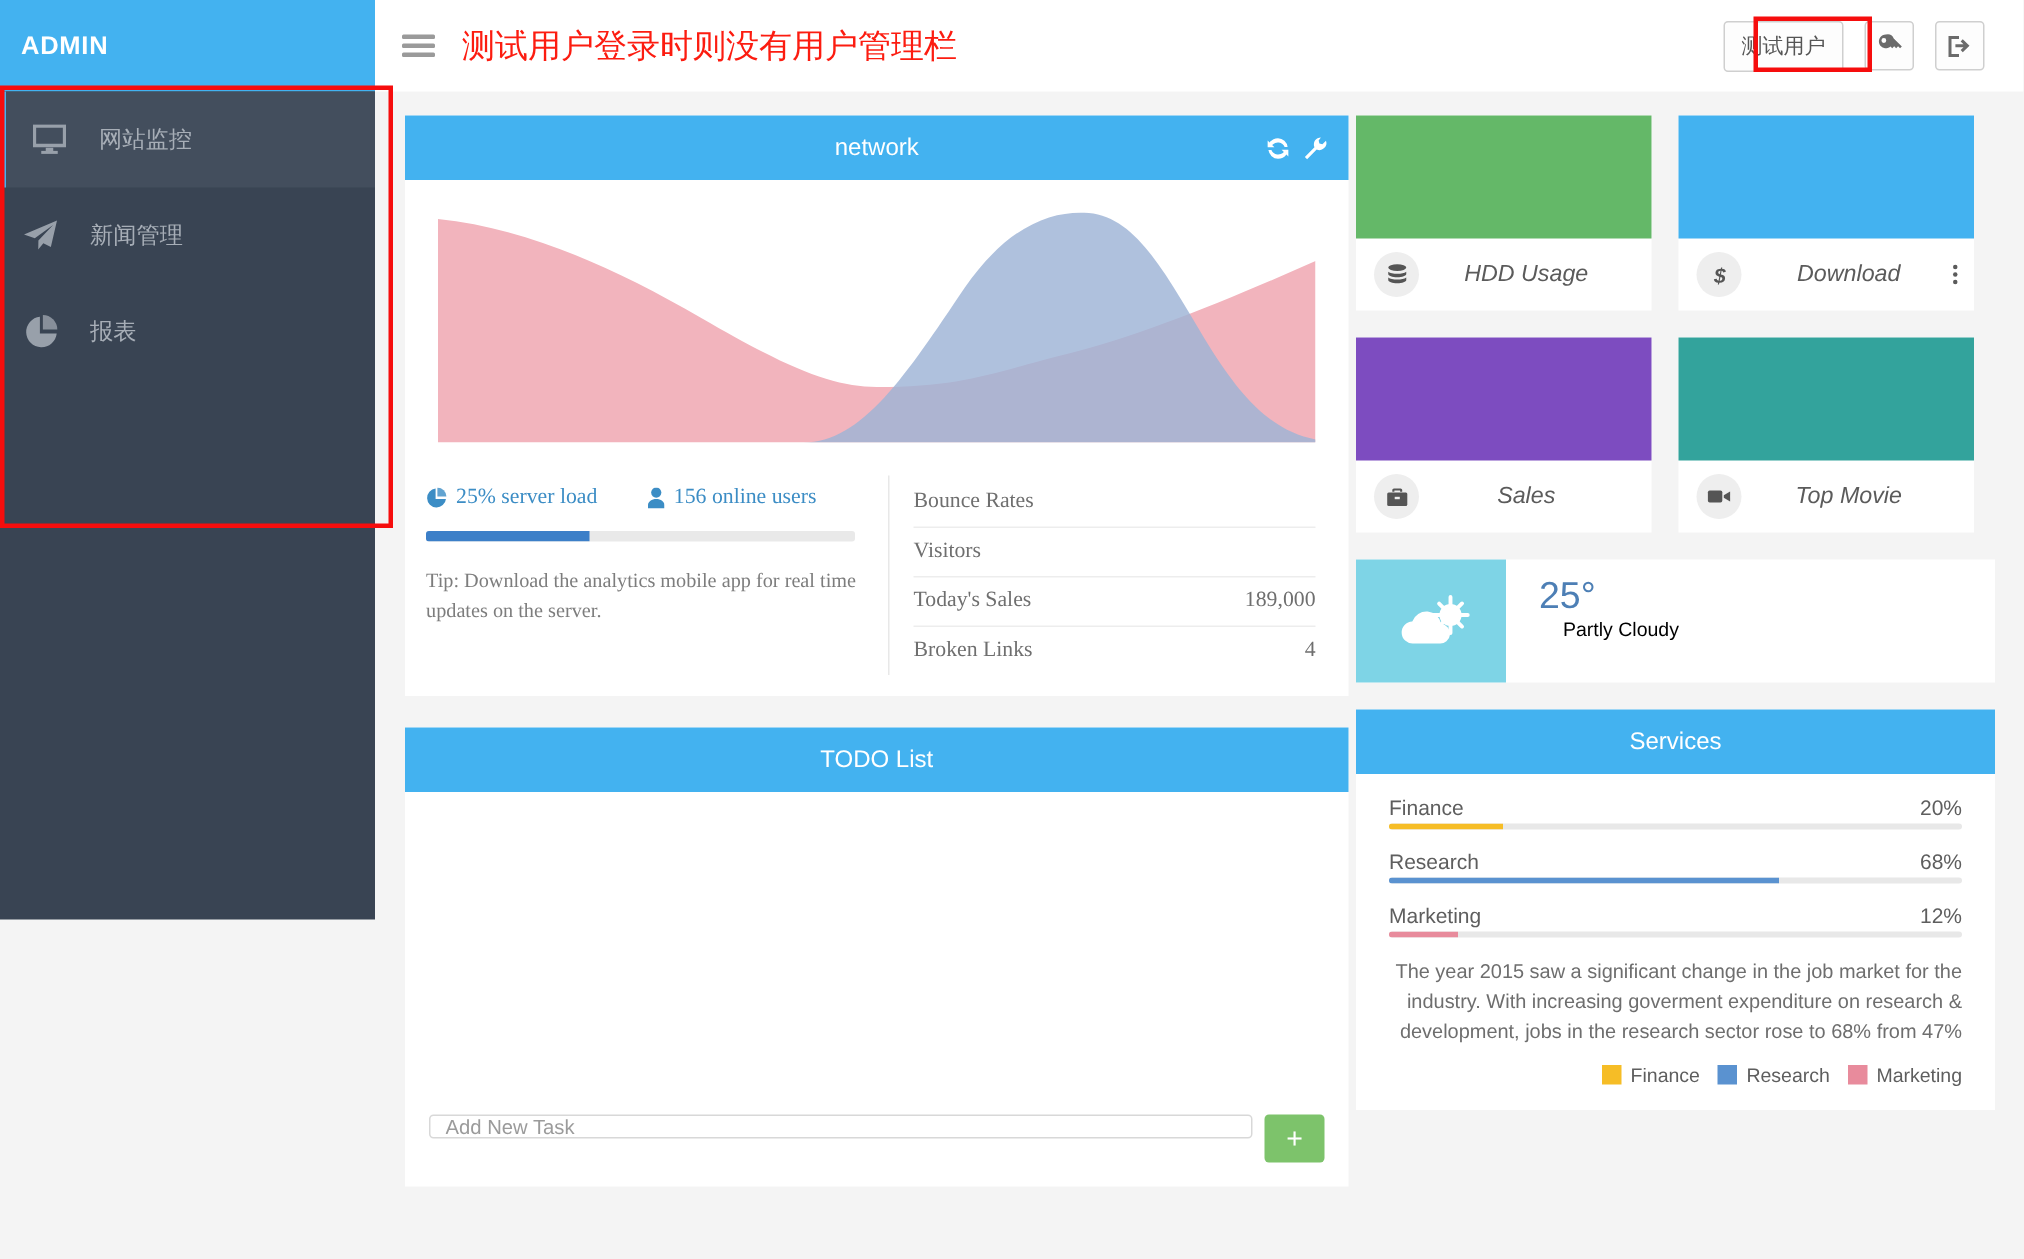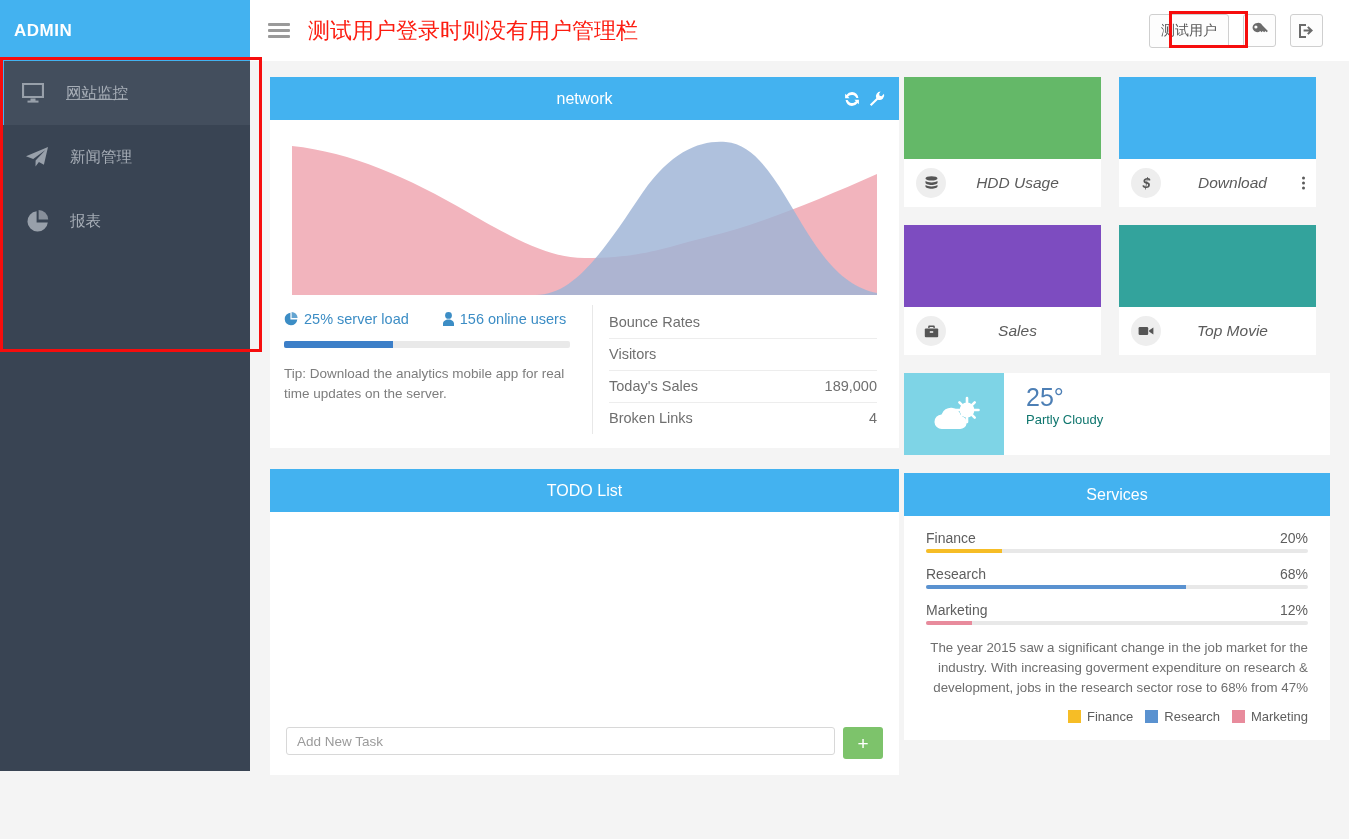--- a/index.html
+++ b/index.html
@@ -6,45 +6,44 @@
   html, body {
     width: 1349px; height: 839px;
     font-family: "Liberation Sans", sans-serif;
     background: #f4f4f4;
     overflow: hidden;
   }
   .app { position: relative; width: 1349px; height: 839px; display: flex; }
 
   
   .sidebar {
-    width: 250px; height: 771px;
+    width: 250px; height: 613px;
     background: #394453;
     flex: 0 0 250px;
     position: relative;
   }
   .brand {
     height: 61px; background: #43b2f0;
     display: flex; align-items: center;
     padding-left: 14px;
   }
   .brand-text {
     color: #ffffff; font-size: 17px; font-weight: bold;
     letter-spacing: .5px;
   }
   .nav { padding-top: 0; }
   .nav-item {
     height: 64px; display: flex; align-items: center;
-    padding-left: 18px; cursor: pointer;
+    padding-left: 8px; cursor: pointer;
     border-left: 4px solid transparent;
     color: #9aa2ac;
   }
   .nav-item.active {
     background: #434e5d; border-left-color: #43b2f0;
     padding-left: 14px;
-    text-decoration: underline;
   }
   .nav-ico {
     width: 30px; height: 24px; margin-right: 18px;
     display: flex; align-items: center; justify-content: center;
     color: #98a0aa; flex: 0 0 30px;
   }
   .nav-ico svg { display: block; fill: #98a0aa; }
   .nav-label { font-size: 15.5px; color: #a7aeb7; }
 
   
@@ -106,21 +105,21 @@
   .panel-head-icons {
     position: absolute; right: 14px; top: 0; height: 43px;
     display: flex; align-items: center; gap: 9px;
   }
   .panel-head-icons svg { fill: #ffffff; display: block; cursor: pointer; }
 
   
   .chart-wrap { padding: 10px 22px 0 22px; }
   .chart-area { width: 100%; height: 165px; display: block; }
 
-  .stats-row { display: flex; padding: 10px 0 14px 0; }
+  .stats-row { display: flex; padding: 22px 0 14px 0; font-family: Liberation Serif, serif; }
   .stats-left { flex: 0 0 304px; padding: 6px 18px 0 14px; }
   .stat-line { display: flex; gap: 34px; align-items: center; margin-bottom: 14px; }
   .stat-item { display: flex; align-items: center; gap: 6px; color: #3c8dc5; font-size: 14.5px; }
   .stat-item svg { fill: #3c8dc5; display: block; }
   .progress {
     height: 7px; background: #e9e9e9; width: 286px; border-radius: 2px; overflow: hidden;
   }
   .progress-fill { height: 7px; background: #3c7fc8; }
   .tip {
     margin-top: 16px; font-size: 13.5px; color: #7d7d7d; line-height: 1.45; width: 290px;
@@ -135,21 +134,21 @@
   }
   .kv:last-child { border-bottom: none; }
 
   
   .todo-body { height: 263px; position: relative; }
   .todo-add {
     position: absolute; left: 16px; right: 16px; bottom: 16px;
     display: flex; gap: 8px;
   }
   .todo-input {
-    flex: 1 1 auto; height: 28px; border: 1px solid #d8d8d8; border-radius: 3px;
+    flex: 1 1 auto; height: 16px; border: 1px solid #d8d8d8; border-radius: 3px;
     padding: 0 10px; font-size: 13.5px; color: #555;
     font-family: "Liberation Sans", sans-serif; outline: none;
   }
   .todo-input::placeholder { color: #9b9b9b; }
   .todo-add-btn {
     width: 40px; height: 32px; background: #7dc36b; border: none; border-radius: 3px;
     color: #fff; font-size: 19px; line-height: 1; cursor: pointer;
     display: flex; align-items: center; justify-content: center;
   }
 
@@ -177,21 +176,21 @@
 
   
   .weather { display: flex; background: #fff; height: 82px; width: 100%; }
   .weather-ico {
     flex: 0 0 100px; background: #7ed4e6; display: flex;
     align-items: center; justify-content: center;
   }
   .weather-ico svg { display: block; fill: #ffffff; }
   .weather-body { padding: 11px 0 0 22px; }
   .weather-temp { font-size: 25px; color: #4d7fb5; line-height: 1.05; }
-  .weather-desc { font-size: 13px; color: #0f766e; margin-top: 2px; }
+  .weather-desc { font-size: 13px; color: #000000; margin-top: 2px; margin-left: 16px; }
 
   
   .svc-body { padding: 14px 22px 16px 22px; }
   .svc-row { margin-bottom: 13px; }
   .svc-top {
     display: flex; justify-content: space-between; align-items: baseline;
     font-size: 14px; color: #5e5e5e; margin-bottom: 3px;
   }
   .svc-track { height: 4px; background: #e8e8e8; border-radius: 2px; overflow: hidden; }
   .svc-fill { height: 4px; }

